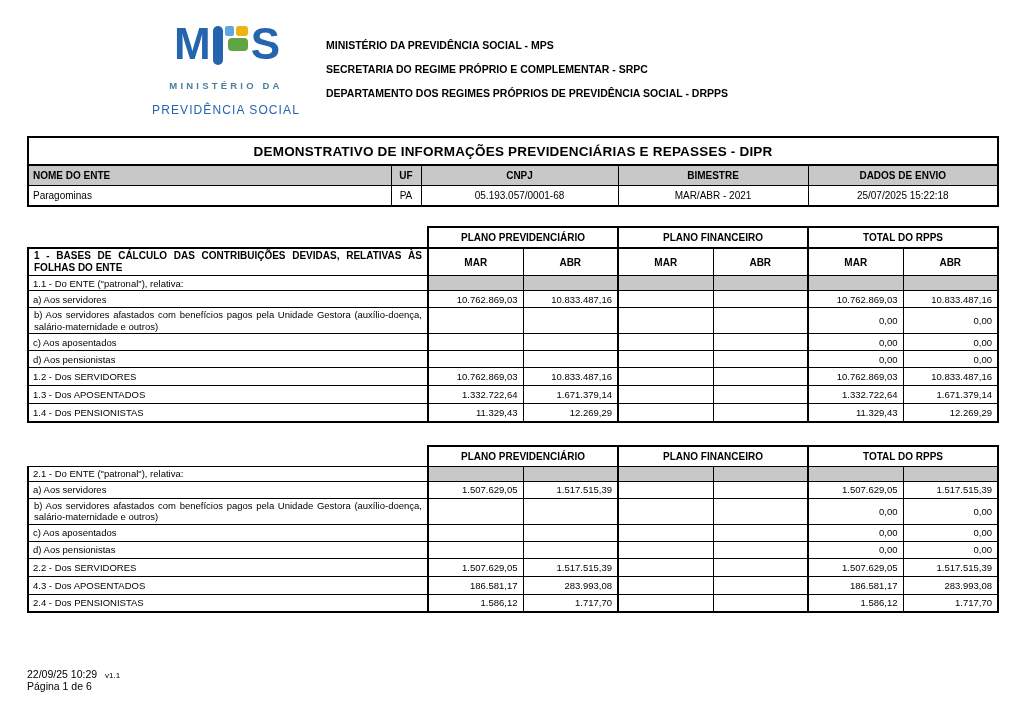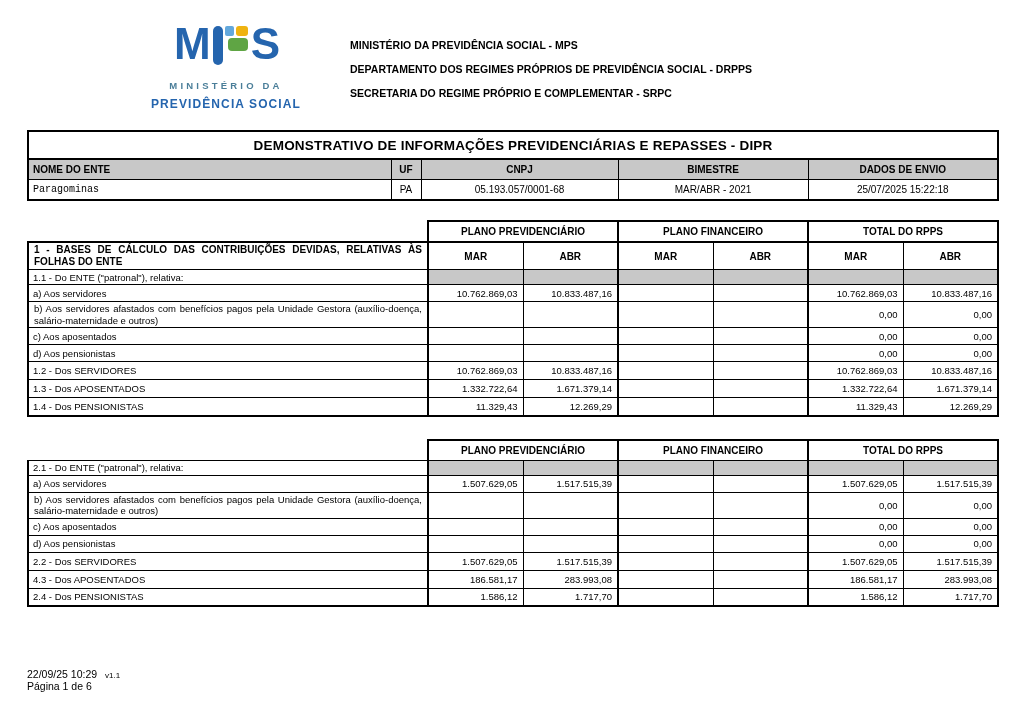--- a/index.html
+++ b/index.html
@@ -20,36 +20,36 @@
     font-size: 44px; font-weight: bold; line-height: 40px;
     letter-spacing: -2px;
   }
   .p-glyph { display: flex; gap: 2px; margin: 2px 3px 0 4px; height: 40px; }
   .p-stem { width: 10px; height: 39px; border-radius: 5px; }
   .p-bowl { display: grid; grid-template-columns: 9px 12px; grid-template-rows: 10px 13px; gap: 2px; }
   .p-sq-lightblue { grid-column: 1; grid-row: 1; border-radius: 2px; }
   .p-sq-yellow   { grid-column: 2; grid-row: 1; border-radius: 3px; }
   .p-sq-green    { grid-column: 1 / span 2; grid-row: 2; border-radius: 4px; margin-left: 3px; }
   .logo-line1 { margin-top: 12px; font-size: 9.5px; font-weight: 600; letter-spacing: 3.2px; }
-  .logo-line2 { margin-top: 6px; font-size: 12px; font-weight: bold; letter-spacing: 1.1px; }
+  .logo-line2 { margin-top: 12px; font-size: 12px; font-weight: normal; letter-spacing: 1.1px; }
   .ministry { margin-left: 24px; padding-top: 9px; }
-  .ministry-line { font-size: 10.5px; font-weight: bold; line-height: 24px; white-space: nowrap; margin-left: 24px; }
+  .ministry-line { font-size: 10.5px; font-weight: bold; line-height: 24px; white-space: nowrap; }
 
   
   table { border-collapse: collapse; table-layout: fixed; width: 970px; }
   td { border: 1px solid #000; padding: 0 4px; overflow: hidden; }
 
   
   .entity-table { border: 2px solid #000; margin-top: 19px; }
   .entity-title td { border-bottom: 2px solid #000; height: 26px; text-align: center;
                      font-size: 13.5px; font-weight: bold; letter-spacing: 0.2px; }
   .entity-head td { height: 19px; font-size: 10px; font-weight: bold; background: #c8c8c8; text-align: center; }
   .entity-head td:first-child { text-align: left; }
   .entity-val td { height: 19px; font-size: 10px; text-align: center; }
-  .entity-val td:first-child { text-align: left; font-family: Liberation Mono, monospace; }
+  .entity-val td:first-child { text-align: left; }
 
   
   .sec-table { margin-top: 19px; }
   .sec-table.second { margin-top: 22px; }
   td.spacer { border: none; background: #fff; }
   tr.group-row td.g { border-top: 2px solid #000; border-left: 2px solid #000;
                       height: 19px; text-align: center; font-size: 10px; font-weight: bold; }
   tr.group-row td.g:last-child { border-right: 2px solid #000; }
   tr.sec-header td { border-top: 2px solid #000; font-weight: bold; }
   tr.sec-header td.lbl { font-size: 10px; text-align: justify; line-height: 12px; padding: 1px 5px; margin-top: 48px; }
@@ -93,22 +93,22 @@
             <span class="p-sq-green" style="background: rgb(95, 165, 68);"></span>
           </span>
         </span>
         <span class="logo-letter" style="color: rgb(37, 101, 174);">S</span>
       </div>
       <div class="logo-line1" style="color: rgb(74, 126, 153);">MINISTÉRIO DA</div>
       <div class="logo-line2" style="color: rgb(37, 101, 174);">PREVIDÊNCIA SOCIAL</div>
     </div>
     <div class="ministry">
       <div class="ministry-line">MINISTÉRIO DA PREVIDÊNCIA SOCIAL - MPS</div>
+      <div class="ministry-line">SECRETARIA DO REGIME PRÓPRIO E COMPLEMENTAR - SRPC</div>
       <div class="ministry-line">DEPARTAMENTO DOS REGIMES PRÓPRIOS DE PREVIDÊNCIA SOCIAL - DRPPS</div>
-      <div class="ministry-line">SECRETARIA DO REGIME PRÓPRIO E COMPLEMENTAR - SRPC</div>
     </div>
   </div>
 
   <table class="entity-table">
     <colgroup>
         <col style="width:363px">
         <col style="width:30px">
         <col style="width:197px">
         <col style="width:190px">
         <col style="width:190px">

